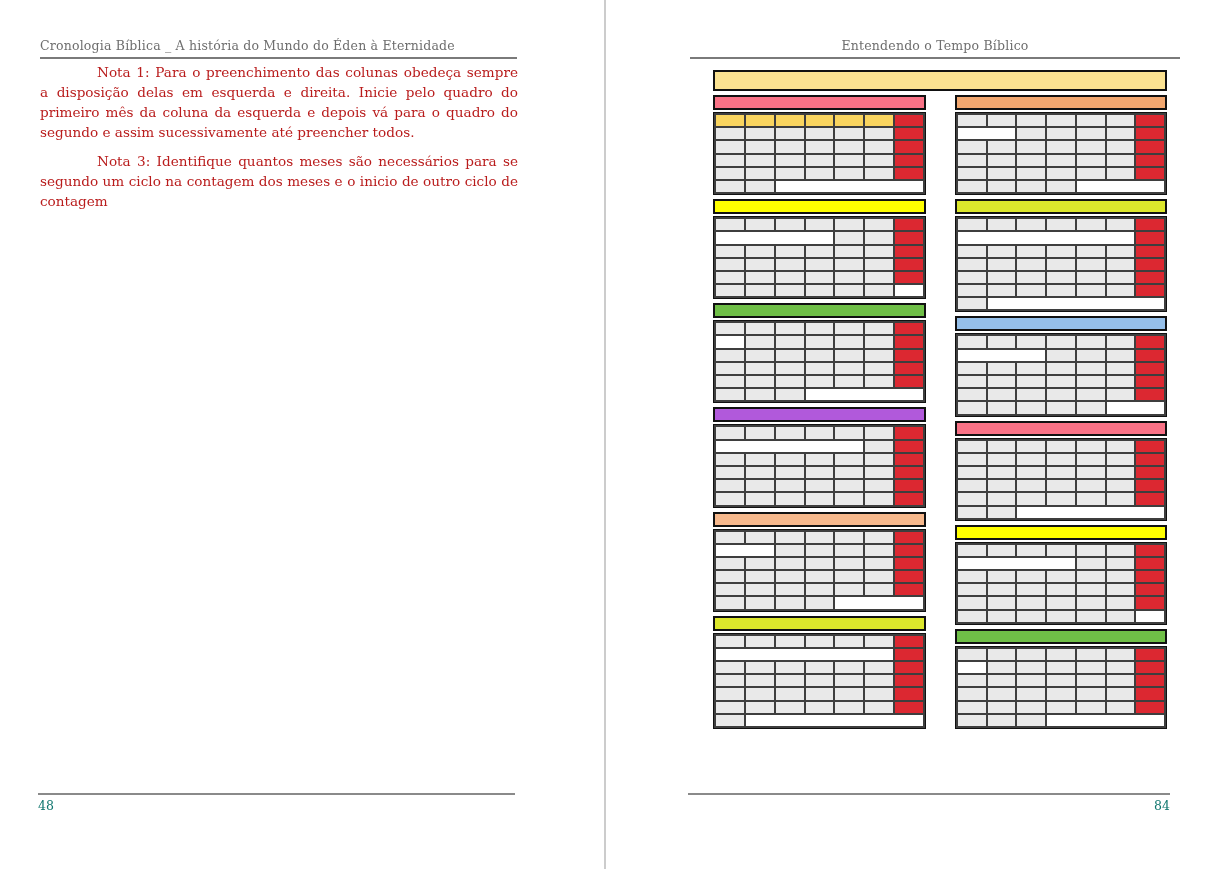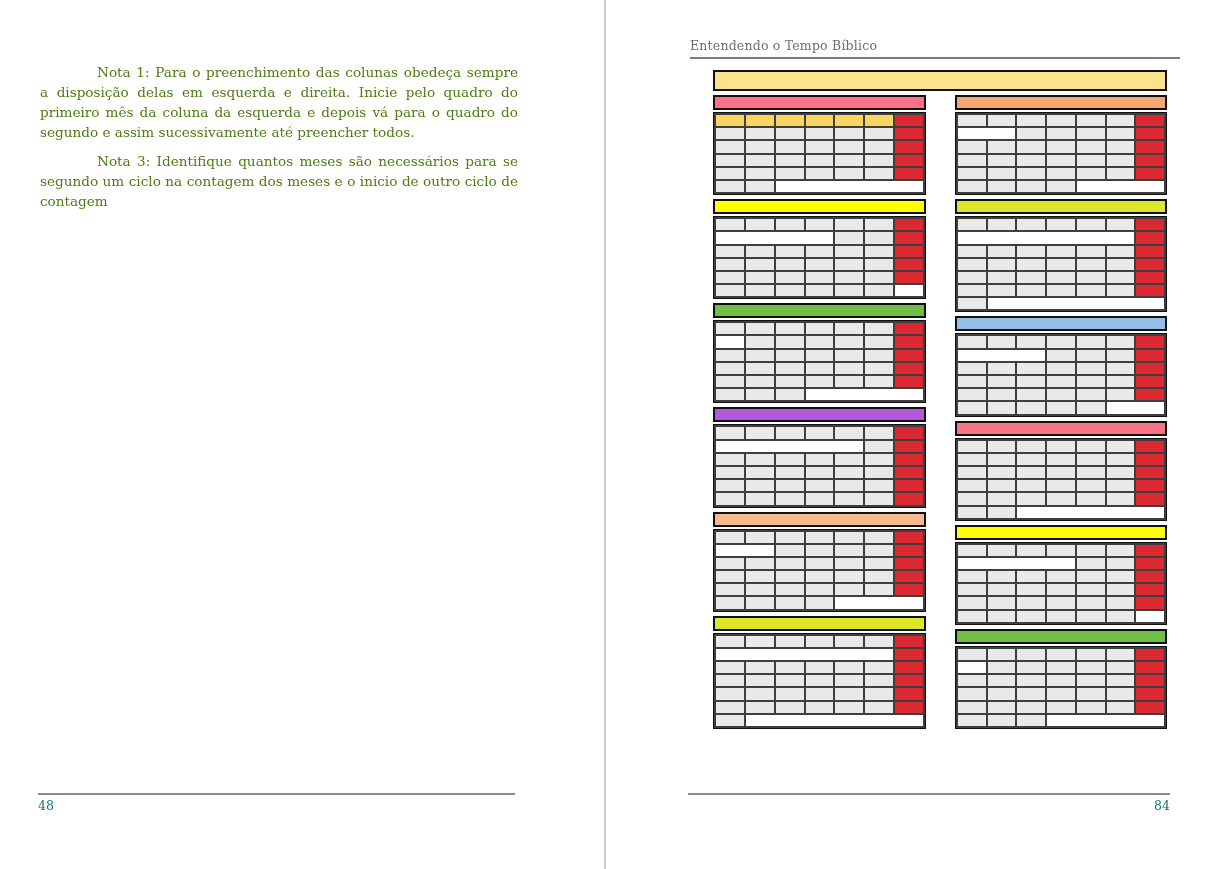--- a/index.html
+++ b/index.html
@@ -6,23 +6,23 @@
   .spread{
     position:relative;width:1210px;height:869px;background:#ffffff;
     font-family:"DejaVu Serif","Liberation Serif",serif;overflow:hidden;
   }
   .page-divider{position:absolute;left:604px;top:0;width:2px;height:869px;background:#cccccc;}
 
   
   .running-head{position:absolute;top:38px;font-size:12.5px;color:#6e6e6e;letter-spacing:.2px;
     border-bottom:2px solid #7a7a7a;padding-bottom:4px;}
   .running-head.left{left:40px;width:477px;text-align:left;}
-  .running-head.right{left:690px;width:490px;text-align:left;}
-
-  .body-text{position:absolute;left:40px;top:62px;width:478px;font-size:13.6px;line-height:20px;color:#4d7c0f;}
+  .running-head.right{left:690px;width:490px;text-align:center;}
+
+  .body-text{position:absolute;left:40px;top:62px;width:478px;font-size:13.6px;line-height:20px;color:#b91c1c;}
   .body-text p{margin:0 0 9px 0;text-indent:57px;text-align:justify;}
 
   .page-footer{position:absolute;font-size:12.5px;color:#0f766e;border-top:2px solid #8a8a8a;padding-top:3px;}
   .page-footer.left{left:38px;top:793px;width:477px;text-align:left;}
   .page-footer.right{left:688px;top:793px;width:482px;text-align:right;}
 
   
   .calendar{position:absolute;left:713px;top:70px;width:454px;}
   .cal-topbar{height:17px;border:2px solid #111;background:var(--c-topbar,#FBE291);margin-bottom:4px;}
   .cal-columns{position:relative;width:454px;}
@@ -42,20 +42,23 @@
   .cell.gold{background:var(--c-gold,#FAD55F);}
   .cell.empty{background:var(--c-empty,#ffffff);}
 </style>
 </head>
 <body>
 
 <div class="spread">
 
   <div class="page-divider"></div>
 
+  <div class="running-head left">
+    <span>Cronologia Bíblica _ A história do Mundo do Éden à Eternidade</span>
+  </div>
 
   <div class="body-text">
     <p>Nota 1: Para o preenchimento das colunas obedeça sempre a disposição delas em esquerda e direita. Inicie pelo quadro do primeiro mês da coluna da esquerda e depois vá para o quadro do segundo e assim sucessivamente até preencher todos.</p>
     <p>Nota 3: Identifique quantos meses são necessários para se segundo um ciclo na contagem dos meses e o inicio de outro ciclo de contagem</p>
   </div>
 
   <div class="page-footer left">
     <span>48</span>
   </div>
 

